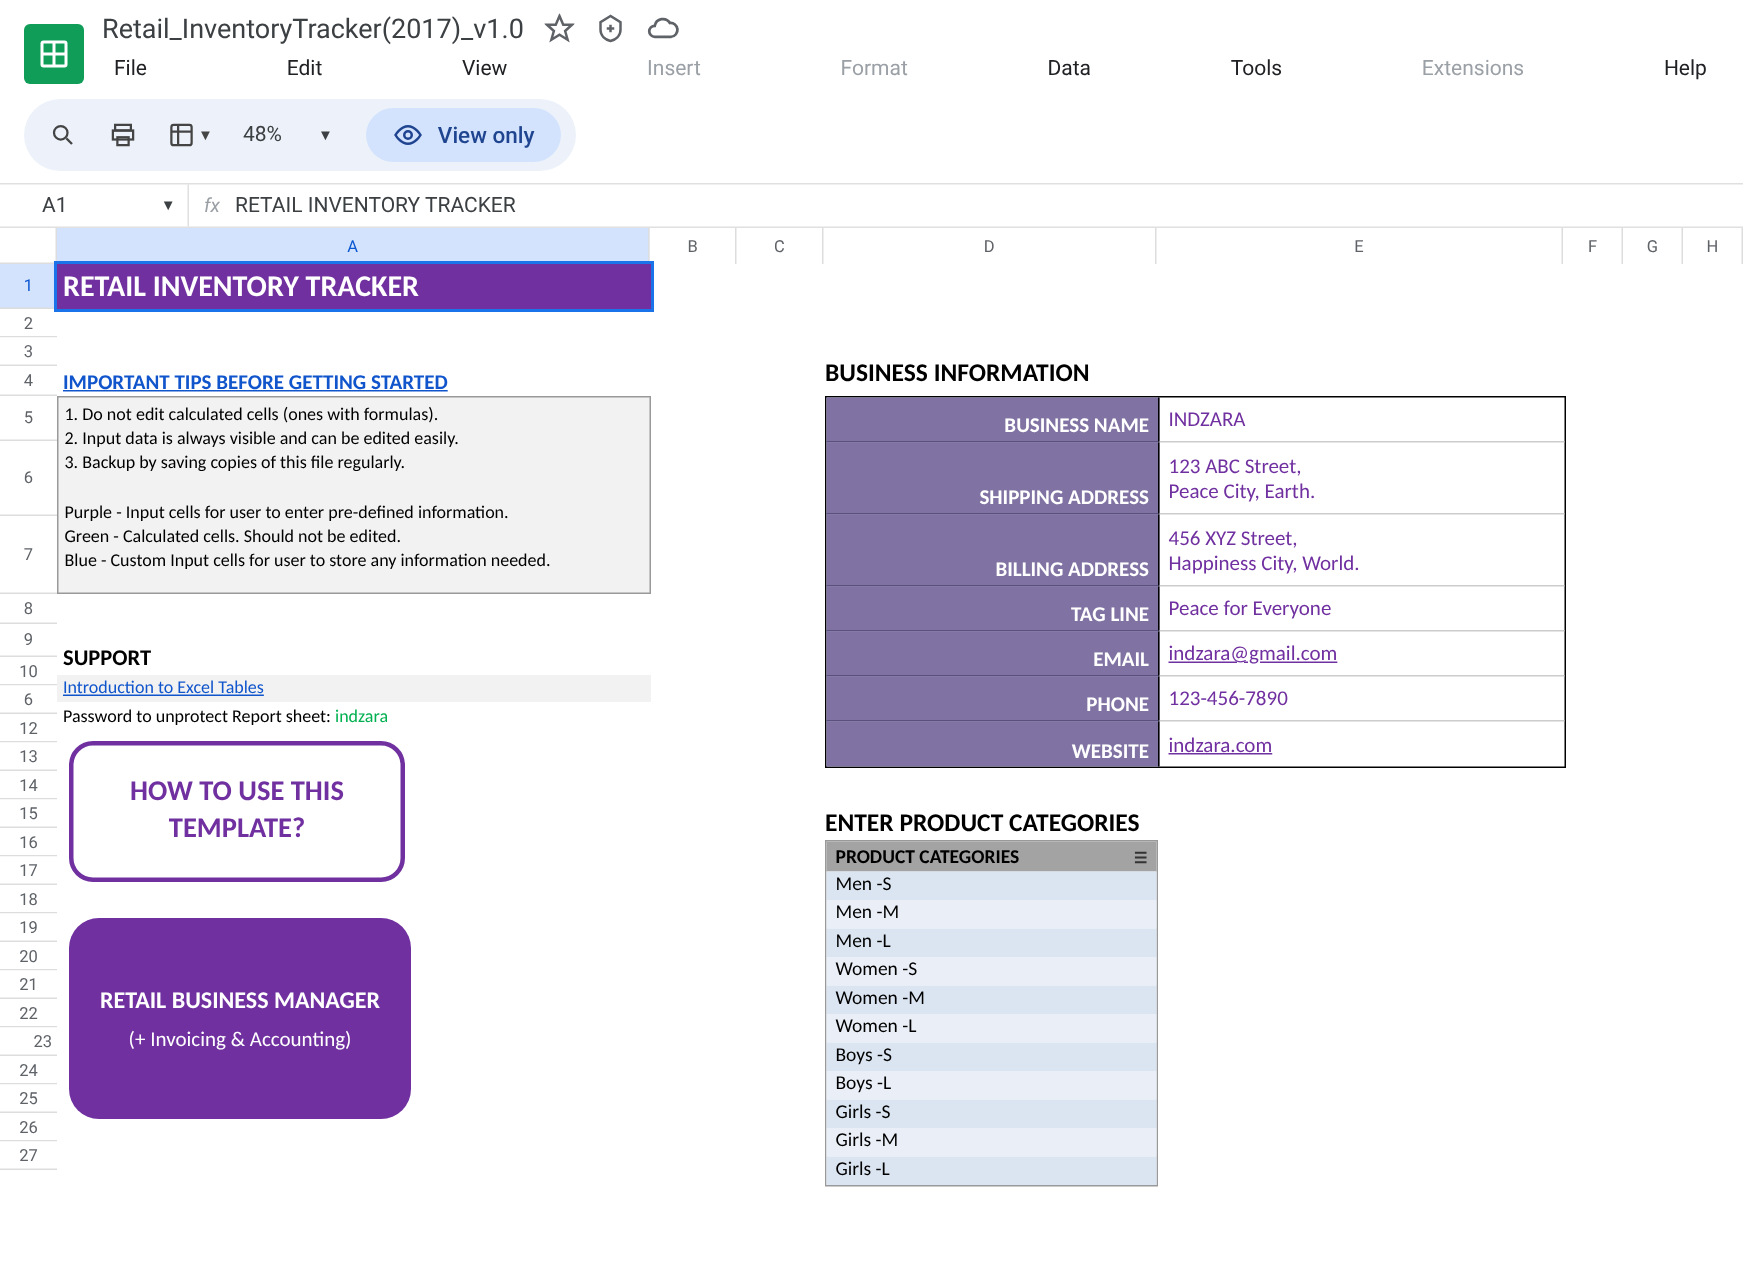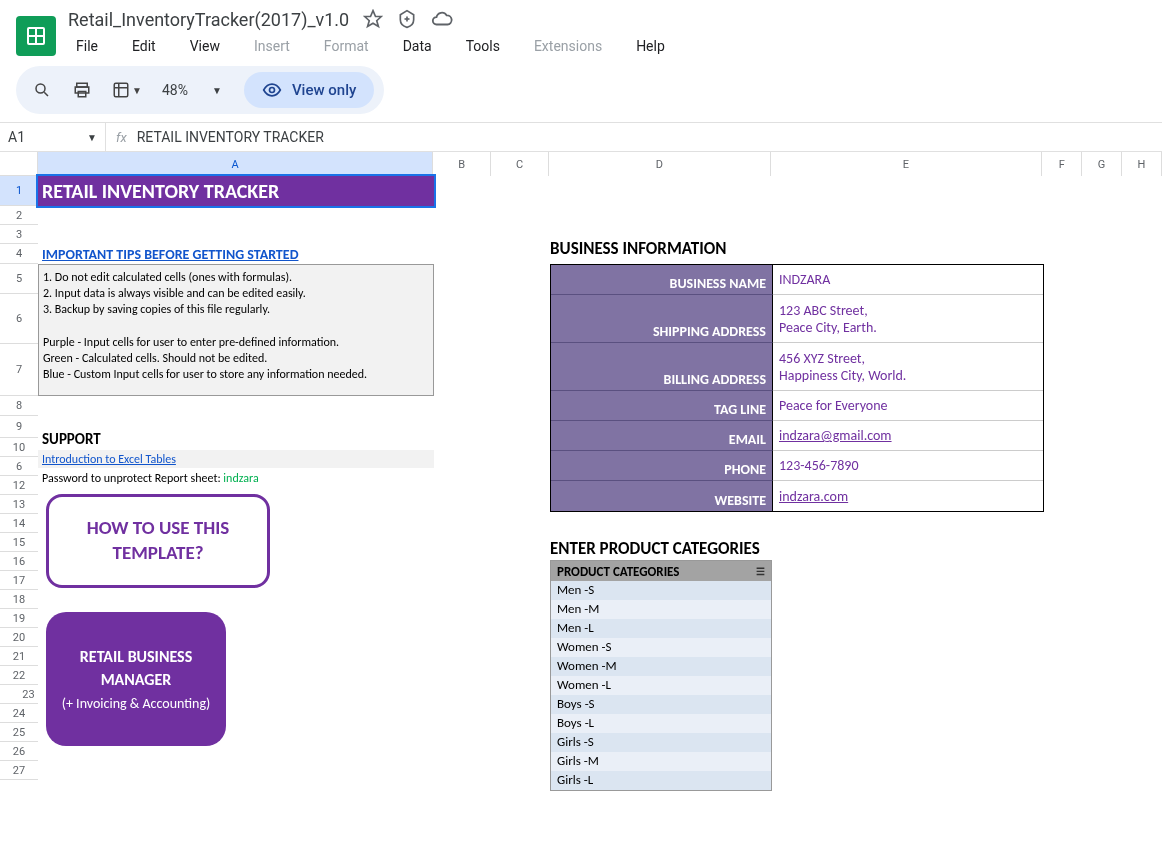--- a/index.html
+++ b/index.html
@@ -25,21 +25,21 @@
   align-items: center;
   justify-content: center;
   margin-right: 12px;
   margin-top: 6px;
 }
 .logo svg { width: 24px; height: 24px; }
 .title-area { flex: 1; }
 .doc-title-row { display: flex; align-items: center; gap: 14px; }
 .doc-title { font-size: 18px; color: #3c4043; }
 .title-icon { color: #5f6368; cursor: pointer; display:flex; align-items:center; }
-.menu-bar { display: flex; gap: 18px; padding-top: 4px; }
+.menu-bar { display: flex; gap: 18px; padding-top: 4px; justify-content: space-between; }
 .menu-item { padding: 4px 8px; font-size: 14px; color: #202124; border-radius: 4px; cursor: pointer; }
 .menu-item.disabled { color: #9aa0a6; }
 .toolbar-wrap { padding: 8px 16px; }
 .toolbar {
   background: #edf2fa;
   border-radius: 24px;
   padding: 6px 10px;
   display: flex;
   align-items: center;
   gap: 8px;
@@ -69,20 +69,21 @@
 .name-box {
   width: 106px;
   padding: 0 8px;
   font-size: 14px;
   color: #3c4043;
   display:flex;
   align-items:center;
   justify-content: space-between;
   border-right: 1px solid #e0e0e0;
   height:100%;
+  margin-left:20px;
 }
 .fx-label { padding: 0 10px; color: #9aa0a6; font-style: italic; font-size: 13px; }
 .formula-text { font-size: 14px; color: #3c4043; flex:1; }
 .corner { width:38px; height:24px; border-right:1px solid #ddd; border-bottom:1px solid #ddd; }
 .col-hdr { border-right:1px solid #ddd; text-align:center; font-size:11px; color:#5f6368; display:flex; align-items:center; justify-content:center; }
 .row-hdr { height:19px; border-bottom:1px solid #ddd; text-align:center; font-size:11px; color:#5f6368; display:flex; align-items:center; justify-content:center; background:#fff;}
 .grid-body { flex:1; position:relative; overflow:hidden; }
 .content-layer { position:absolute; top:24px; left:38px; right:0; bottom:0; }
 .hdrs-layer { position:absolute; top:0; left:0; right:0; bottom:0; }
 .col-hdrs-abs { position:absolute; top:0; left:38px; right:0; display:flex; height:24px; }
@@ -111,21 +112,21 @@
 .pwd-row { position:absolute; left:0; top:293px; font-size:12px; font-family:Calibri,Arial,sans-serif; padding:2px 4px;}
 .pwd-val { color:#00b050; }
 .howto-box {
   position:absolute; left:8px; top:318px; width:224px; height:94px;
   border:3px solid #7030a0; border-radius:16px; background:#fff;
   color:#7030a0; font-weight:bold; font-size:19px;
   display:flex; align-items:center; justify-content:center; text-align:center;
   font-family:Calibri,Arial,sans-serif; line-height:1.3; cursor:pointer;
 }
 .retail-box {
-  position:absolute; left:8px; top:436px; width:180px; height:134px;
+  position:absolute; left:8px; top:436px; width:228px; height:134px;
   background:#7030a0; border-radius:20px; color:#fff;
   display:flex; flex-direction:column; align-items:center; justify-content:center;
   text-align:center; font-family:Calibri,Arial,sans-serif; cursor:pointer;
 }
 .retail-box .t1 { font-weight:bold; font-size:16px; line-height:1.4;}
 .retail-box .t2 { font-size:14px; margin-top:4px;}
 .biz-hdr { position:absolute; left:512px; top:62px; font-weight:bold; font-size:17px; font-family:Calibri,Arial,sans-serif; }
 .biz-table { position:absolute; left:512px; top:88px; width:494px; border:1.5px solid #000; font-family:Calibri,Arial,sans-serif; font-size:14px;}
 .biz-row { display:flex; }
 .biz-label { width:222px; background:#8073a3; color:#fff; font-weight:bold; display:flex; align-items:flex-end; justify-content:flex-end; padding:2px 6px; border-bottom:1px solid #5a5080; border-right:1px solid #000;}

